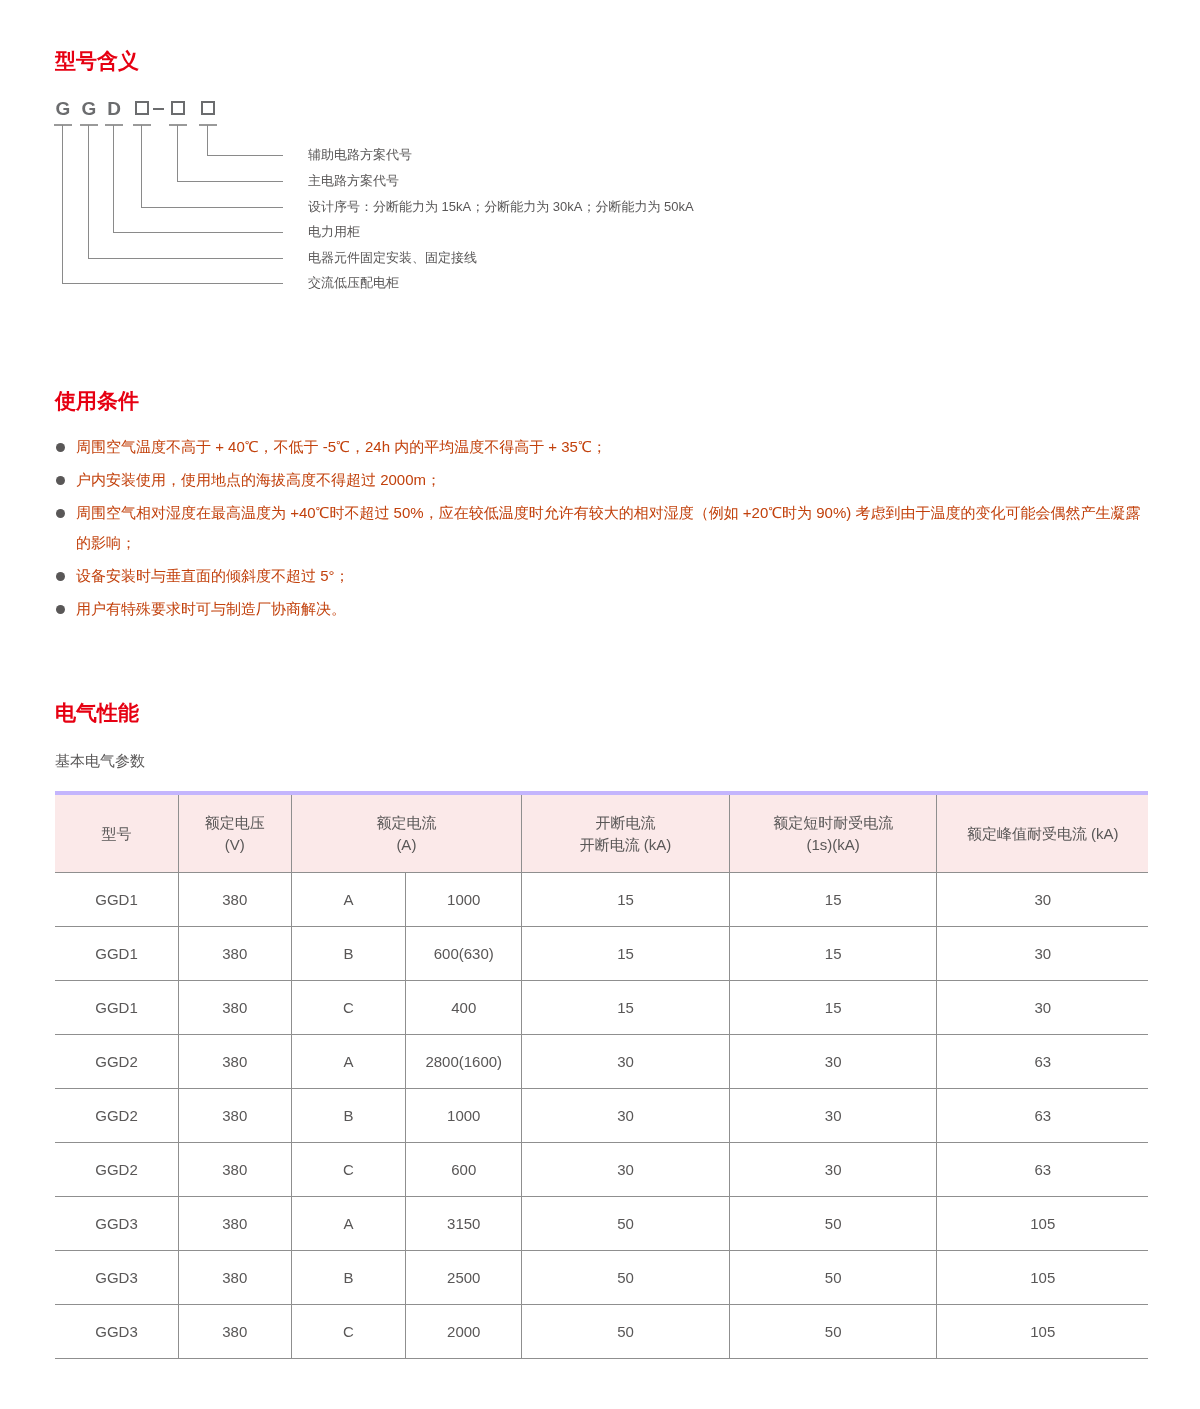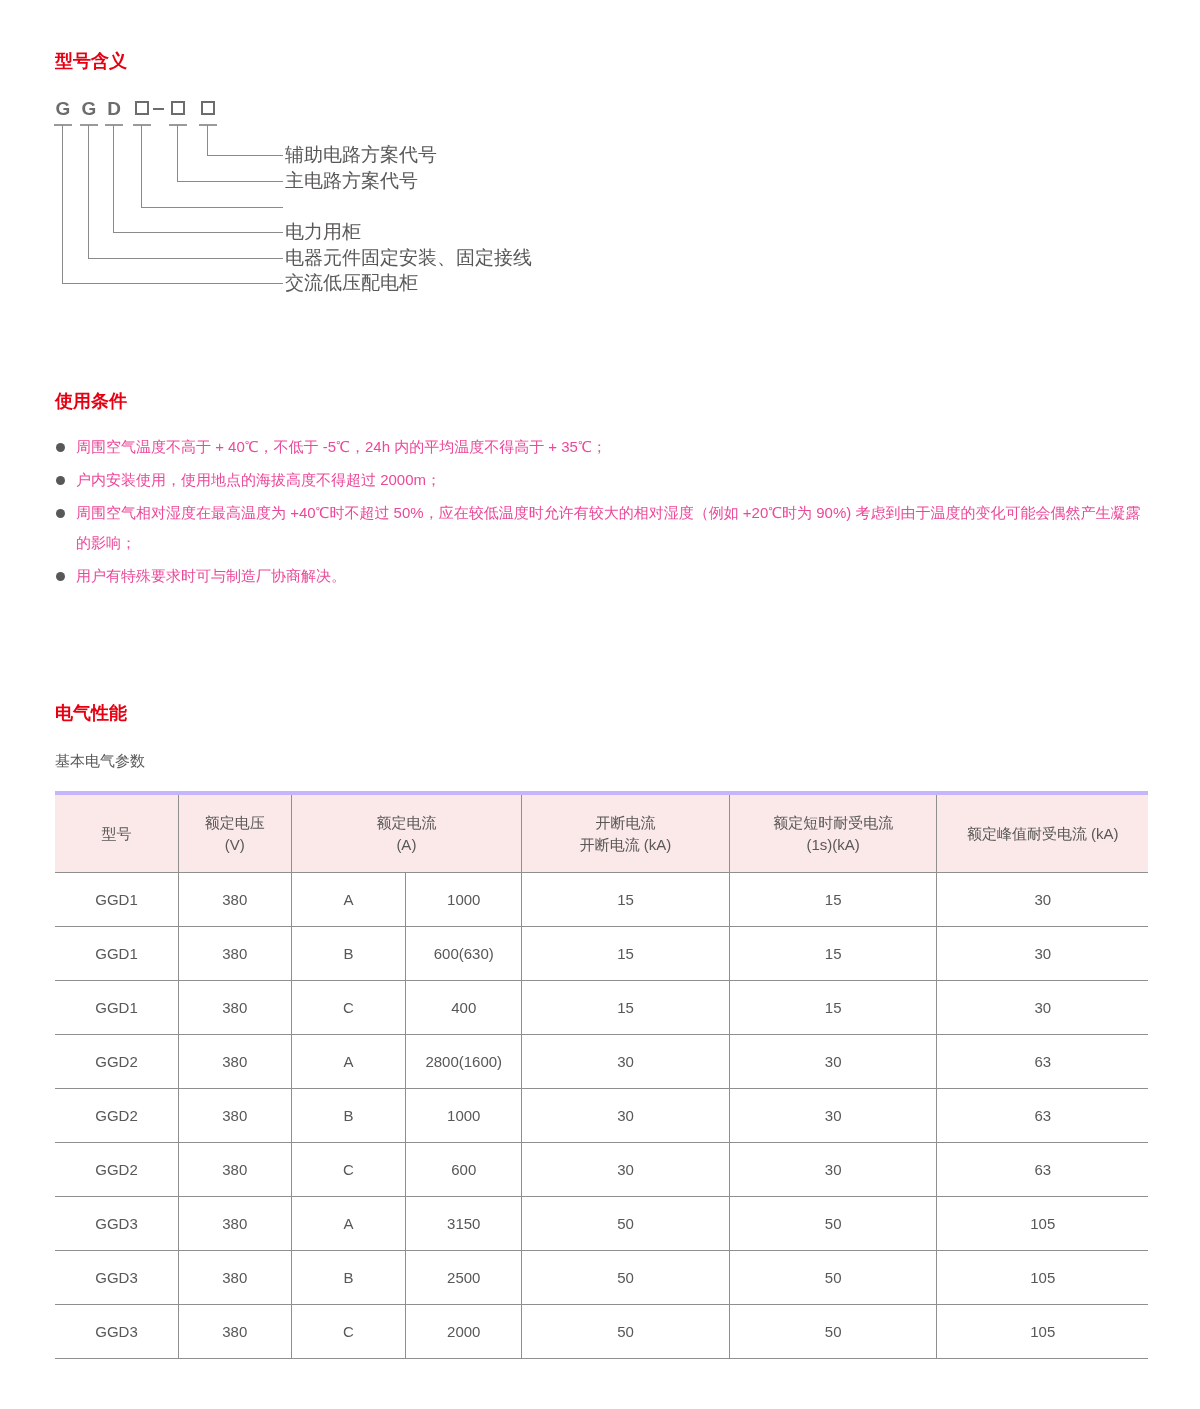--- a/index.html
+++ b/index.html
@@ -2,21 +2,21 @@
 <html><head>
 <meta charset="utf-8">
 <style>
   html,body { margin:0; padding:0; background:#ffffff; }
   .page {
     position:relative; width:1200px; height:1409px; background:#ffffff;
     font-family:"Liberation Sans", sans-serif; color:#595757; overflow:hidden;
   }
   .sec-title {
     position:absolute; left:55px; margin:0;
-    font-size:18px; font-weight:bold; color:#e60012; line-height:26px;
+    font-size:21px; font-weight:bold; color:#e60012; line-height:26px;
   }
   .title-model { top:48px; }
   .title-cond  { top:388px; }
   .title-elec  { top:700px; }
 
   
   .diagram { position:absolute; left:0; top:95px; width:1200px; height:225px; }
   .code-char { position:absolute; top:3px; width:22px; text-align:center;
                font-size:19px; font-weight:bold; color:#6b6c6e; }
   .c1{left:52px}.c2{left:78px}.c3{left:103px}
@@ -28,28 +28,28 @@
   .vline { position:absolute; top:30px; width:1px; background:#8a8a8a; }
   .v1{left:62px;height:158px}.v2{left:88px;height:133px}.v3{left:113px;height:107px}
   .v4{left:141px;height:82px}.v5{left:177px;height:56px}.v6{left:207px;height:30px}
   .hline { position:absolute; height:1px; background:#8a8a8a; }
   .h1{top:60px;left:207px;width:76px}
   .h2{top:86px;left:177px;width:106px}
   .h3{top:112px;left:141px;width:142px}
   .h4{top:137px;left:113px;width:170px}
   .h5{top:163px;left:88px;width:195px}
   .h6{top:188px;left:62px;width:221px}
-  .dlabel { position:absolute; left:285px; font-size:19px; line-height:20px;
+  .dlabel { position:absolute; left:308px; font-size:13px; line-height:20px;
             color:#595757; white-space:nowrap; }
   .l1{top:50px}.l2{top:76px}.l3{top:102px}.l4{top:127px}.l5{top:153px}.l6{top:178px}
 
   
   .bullets { position:absolute; left:55px; top:432px; width:1096px; }
   .bullet-item { position:relative; padding-left:21px; font-size:15px;
-                 line-height:30px; margin-bottom:3px; color:#ec4899; }
+                 line-height:30px; margin-bottom:3px; color:#c2410c; }
   .dot { position:absolute; left:1px; top:11px; width:9px; height:9px;
          border-radius:50%; background:#595757; }
 
   
   .subtitle { position:absolute; left:55px; top:752px; margin:0; font-size:15px; color:#595757; }
   .tablewrap { position:absolute; left:55px; top:791px; width:1093px; }
   table.params { width:100%; border-collapse:collapse; table-layout:fixed;
                  border-top:4px solid #c4b5fd; }
   .params th, .params td {
     font-size:15px; font-weight:normal; color:#595757; text-align:center;
@@ -93,39 +93,44 @@
 
     <span class="hline h1"></span>
     <span class="hline h2"></span>
     <span class="hline h3"></span>
     <span class="hline h4"></span>
     <span class="hline h5"></span>
     <span class="hline h6"></span>
 
     <span class="dlabel l1">辅助电路方案代号</span>
     <span class="dlabel l2">主电路方案代号</span>
+    <span class="dlabel l3">设计序号：分断能力为 15kA；分断能力为 30kA；分断能力为 50kA</span>
     <span class="dlabel l4">电力用柜</span>
     <span class="dlabel l5">电器元件固定安装、固定接线</span>
     <span class="dlabel l6">交流低压配电柜</span>
   </div>
 
   <h2 class="sec-title title-cond">使用条件</h2>
 
   <div class="bullets">
     <div class="bullet-item">
       <span class="dot"></span>
       <span>周围空气温度不高于 + 40℃，不低于 -5℃，24h 内的平均温度不得高于 + 35℃；</span>
     </div>
     <div class="bullet-item">
       <span class="dot"></span>
       <span>户内安装使用，使用地点的海拔高度不得超过 2000m；</span>
     </div>
     <div class="bullet-item">
       <span class="dot"></span>
       <span>周围空气相对湿度在最高温度为 +40℃时不超过 50%，应在较低温度时允许有较大的相对湿度（例如 +20℃时为 90%) 考虑到由于温度的变化可能会偶然产生凝露的影响；</span>
+    </div>
+    <div class="bullet-item">
+      <span class="dot"></span>
+      <span>设备安装时与垂直面的倾斜度不超过 5°；</span>
     </div>
     <div class="bullet-item">
       <span class="dot"></span>
       <span>用户有特殊要求时可与制造厂协商解决。</span>
     </div>
   </div>
 
   <h2 class="sec-title title-elec">电气性能</h2>
   <p class="subtitle">基本电气参数</p>
 

